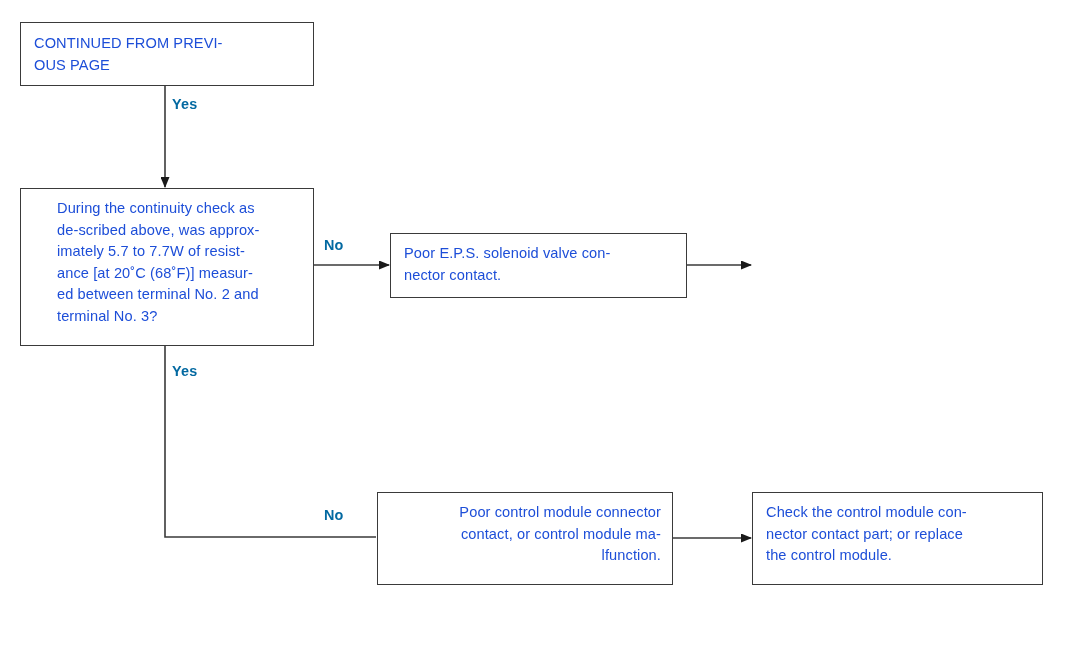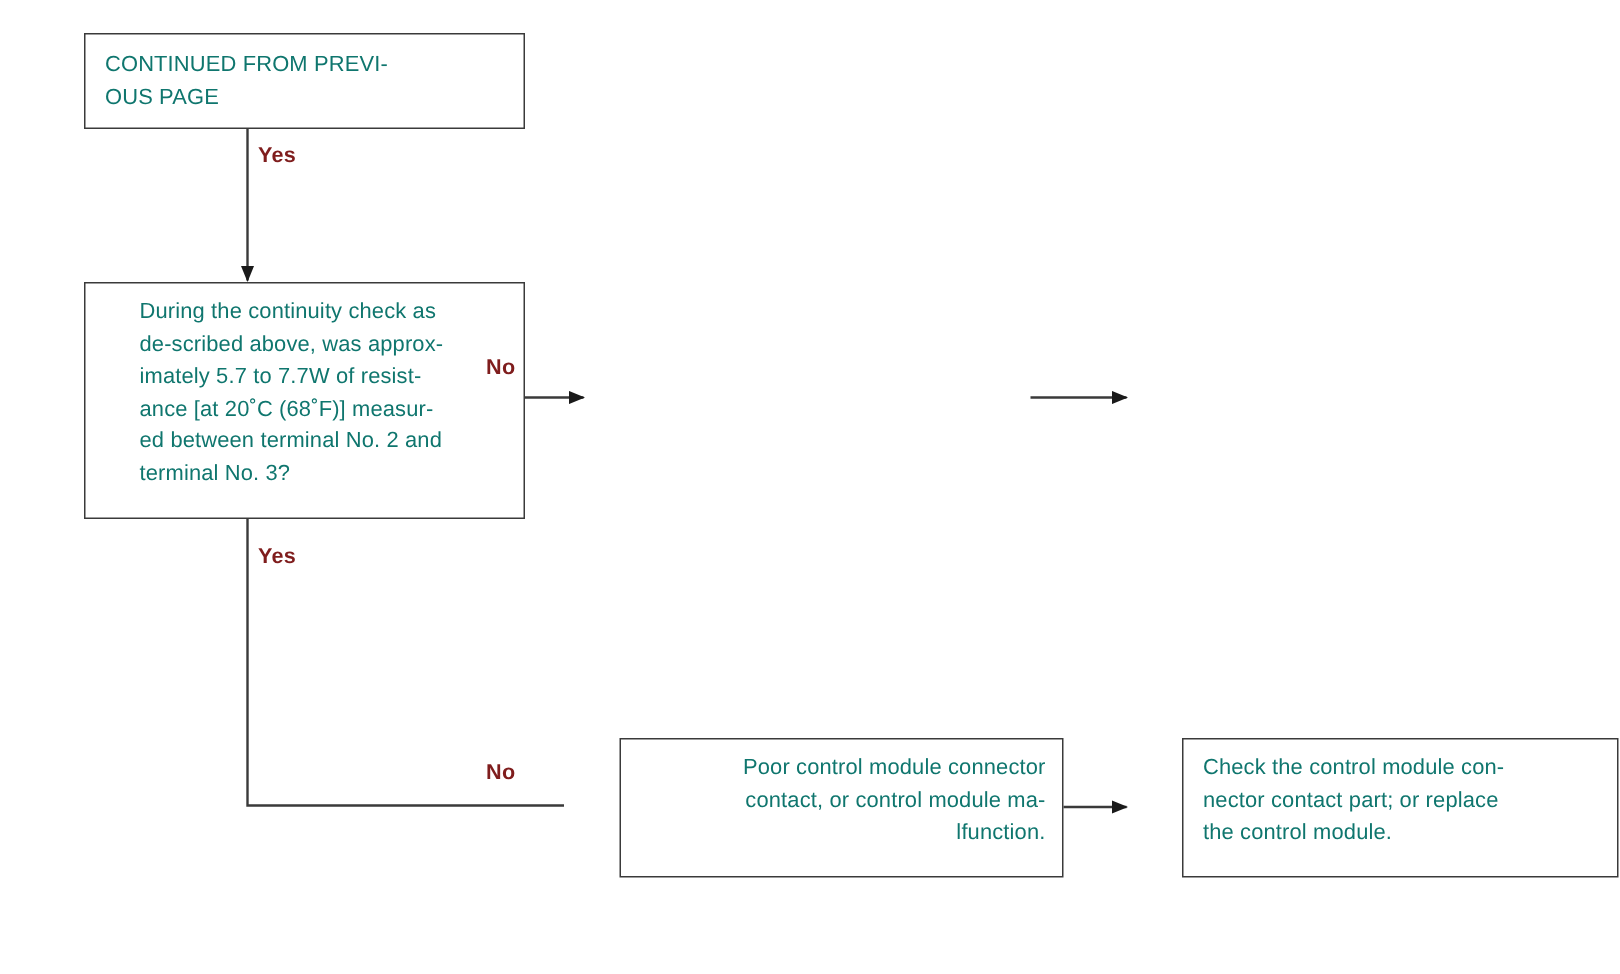--- a/index.html
+++ b/index.html
@@ -22,24 +22,23 @@
 
   
   .node {
     position: absolute;
     box-sizing: border-box;
     border: 1.6px solid #3a3a3a;
     background: #ffffff;
     padding: 9px 11px 6px 13px;
     font-size: 14.6px;
     line-height: 21.6px;
-    color: #0f766e;
+    color: #1d4ed8;
     letter-spacing: 0.1px;
     white-space: pre-line;
-    margin-left: 36px;
   }
   .node.uppercase {
     padding-top: 10px;
   }
 
   #node-continued { left: 20px;  top: 22px;  width: 294px; height: 64px; }
   #node-question  { left: 20px;  top: 188px; width: 294px; height: 158px; padding-left: 36px; }
   #node-eps-fault { left: 390px; top: 233px; width: 297px; height: 65px; }
   #node-eps-fix   { left: 752px; top: 233px; width: 291px; height: 65px; }
   #node-ctl-fault { left: 377px; top: 492px; width: 296px; height: 93px; text-align: right; }
@@ -53,21 +52,21 @@
     width: 1080px;
     height: 649px;
     pointer-events: none;
   }
 
   
   .edge-label {
     position: absolute;
     font-size: 14.4px;
     font-weight: bold;
-    color: #7f1d1d;
+    color: #0369a1;
     letter-spacing: 0.2px;
     white-space: nowrap;
   }
   #label-yes-top    { left: 172px; top: 96px;  }
   #label-yes-bottom { left: 172px; top: 363px; }
   #label-no-top     { left: 324px; top: 237px; }
   #label-no-bottom  { left: 324px; top: 507px; }
 </style>
 </head>
 <body>
@@ -95,20 +94,22 @@
   <div class="node uppercase" id="node-continued">CONTINUED FROM PREVI-
 OUS PAGE</div>
 
   <div class="node" id="node-question">During the continuity check as
 de-scribed above, was approx-
 imately 5.7 to 7.7W of resist-
 ance [at 20˚C (68˚F)] measur-
 ed between terminal No. 2 and
 terminal No. 3?</div>
 
+  <div class="node" id="node-eps-fault">Poor E.P.S. solenoid valve con-
+nector contact.</div>
 
 
   <div class="node" id="node-ctl-fault">Poor control module connector
 contact, or control module ma-
 lfunction.</div>
 
   <div class="node" id="node-ctl-fix">Check the control module con-
 nector contact part; or replace
 the control module.</div>
 

